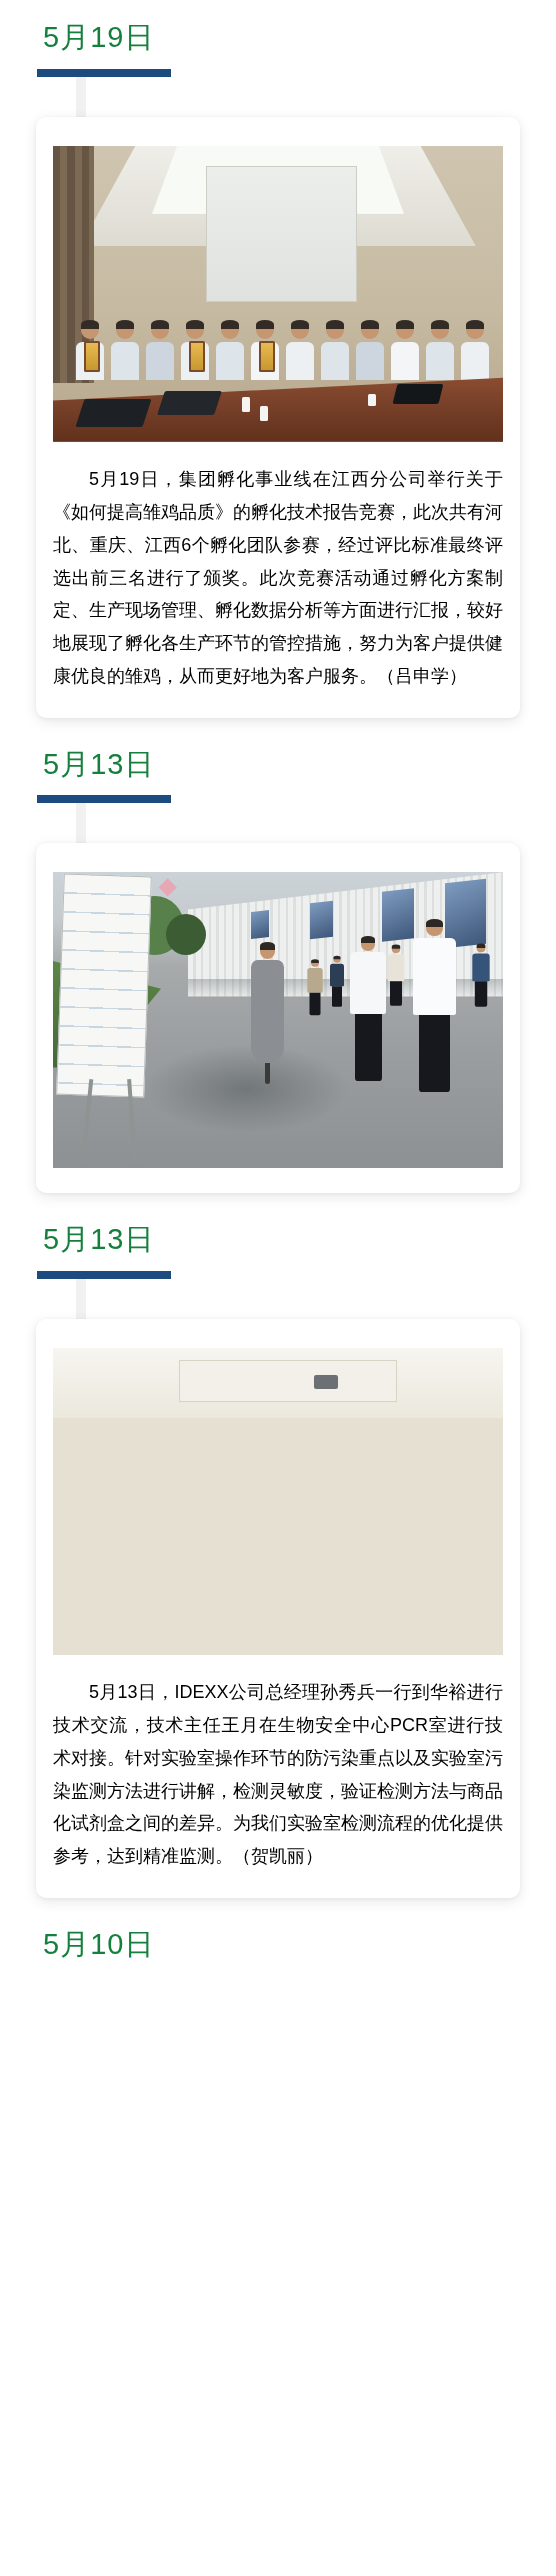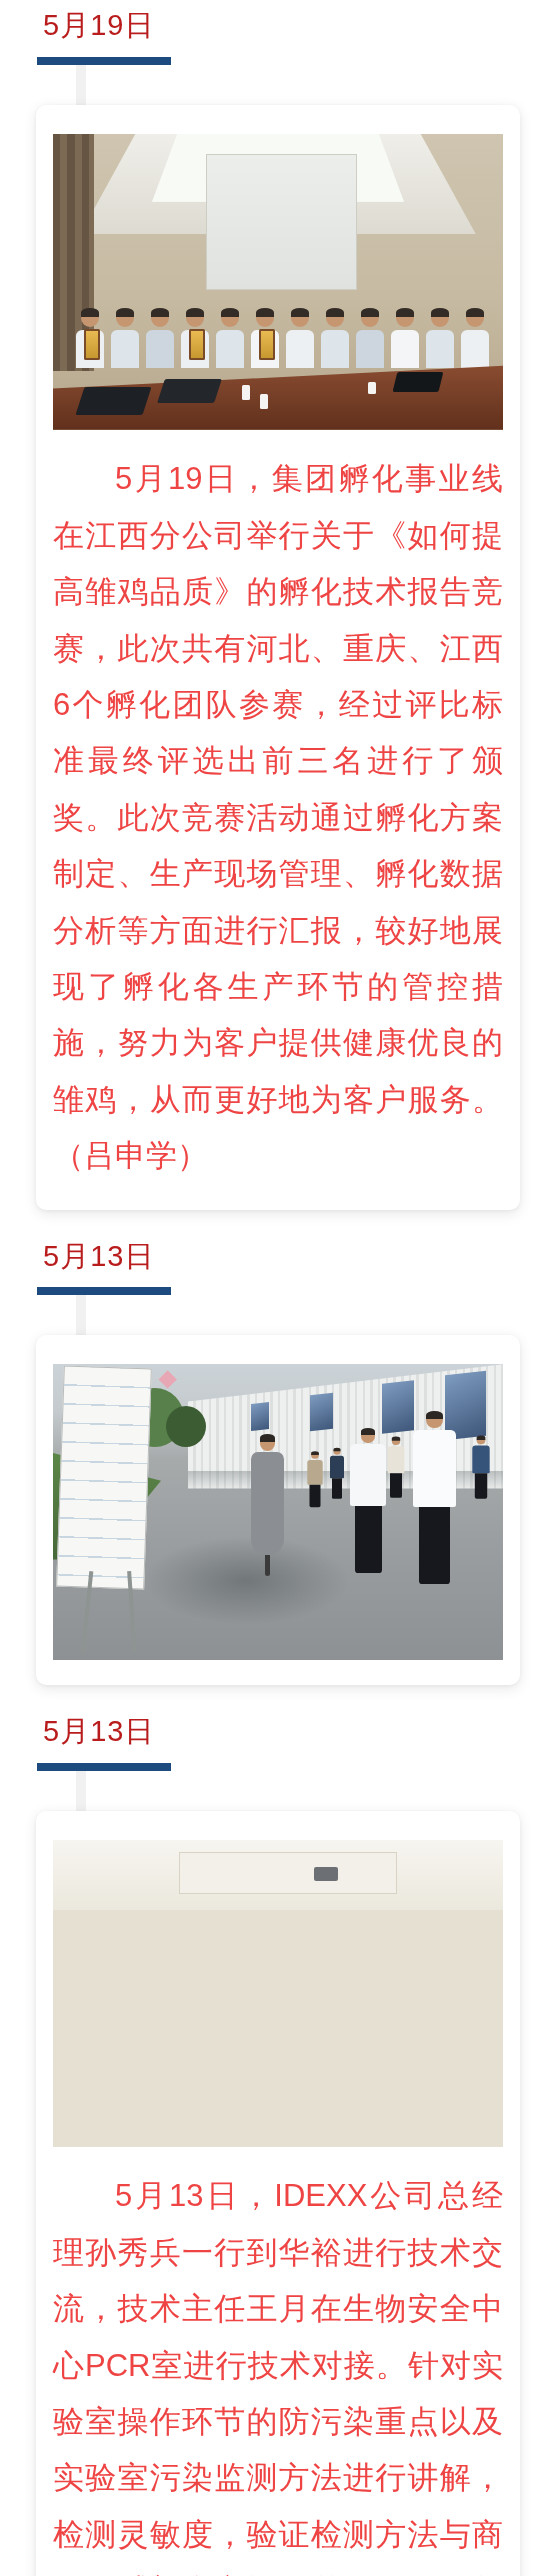--- a/index.html
+++ b/index.html
@@ -2,28 +2,28 @@
 <html style="font-size:8.2px"><head>
 <meta charset="utf-8">
 <style>
   html,body{margin:0;padding:0;background:#ffffff;}
   body{width:556px;font-family:"Liberation Sans","DejaVu Sans",sans-serif;}
   .page{width:556px;padding:5.2px 0 13.4px;background:#fff;}
 
   
   .entry{position:relative;margin-bottom:30px;}
   .entry:last-child{margin-bottom:0;}
-  .date{margin:4px 0 0 43px;font-size:29px;line-height:33px;font-weight:400;
-        color:#b91c1c;letter-spacing:1px;}
+  .date{margin:16px 0 0 43px;font-size:29px;line-height:33px;font-weight:400;
+        color:#15803d;letter-spacing:1px;}
   .marker{margin:14.4px 0 0 37px;width:134px;height:8.2px;background:#1d4b7f;}
   .connector{margin-left:76px;width:9.8px;height:40px;background:#f1f1f1;}
   .card{margin-left:36px;width:484px;box-sizing:border-box;background:#fff;
         border-radius:10.3px;padding:29px 17px 25px;
         box-shadow:0 3.1px 13.4px rgba(0,0,0,.09),0 1px 4.1px rgba(0,0,0,.05);}
-  .body-text{margin:21.6px 0 0;font-size:31px;line-height:1.82;color:#ef4444;
+  .body-text{margin:21.6px 0 0;font-size:18px;line-height:1.82;color:#000000;
         text-align:justify;text-indent:2em;word-break:break-all;}
 
   
   .photo{position:relative;width:450px;overflow:hidden;background:#cfcfcf;}
 
   
   .scene-award{height:296px;background:linear-gradient(180deg,#cfc5b0 0%,#c6baa2 55%,#b5a78c 100%);}
   .aw-curtain{position:absolute;left:0;top:0;width:9%;height:80%;
         background:repeating-linear-gradient(90deg,#675544 0 7.2px,#7d6a55 7.2px 14.4px);}
   .aw-ceiling{position:absolute;left:6%;right:6%;top:0;height:34%;
@@ -306,21 +306,21 @@
         <div class="mt-chair ch1"></div>
         <div class="mt-chair ch2"></div>
         <div class="mt-chair ch3"></div>
         <div class="mt-chair ch4"></div>
         <div class="mt-phead ph1"></div>
         <div class="mt-phead ph2"></div>
         <div class="mt-phead ph3"></div>
         <div class="mt-phead ph4"></div>
         <div class="mt-presenter"></div>
       </div>
-      <p class="body-text">5月13日，IDEXX公司总经理孙秀兵一行到华裕进行技术交流，技术主任王月在生物安全中心PCR室进行技术对接。针对实验室操作环节的防污染重点以及实验室污染监测方法进行讲解，检测灵敏度，验证检测方法与商品化试剂盒之间的差异。集团孵化事业线在江西分公司举行关于，达到精准监测。（贺凯丽）</p>
+      <p class="body-text">5月13日，IDEXX公司总经理孙秀兵一行到华裕进行技术交流，技术主任王月在生物安全中心PCR室进行技术对接。针对实验室操作环节的防污染重点以及实验室污染监测方法进行讲解，检测灵敏度，验证检测方法与商品化试剂盒之间的差异。为我们实验室检测流程的优化提供参考，达到精准监测。（贺凯丽）</p>
     </article>
   </section>
 
   <section class="entry">
     <h2 class="date">5月10日</h2>
 
   </section>
 
 </div>
 

